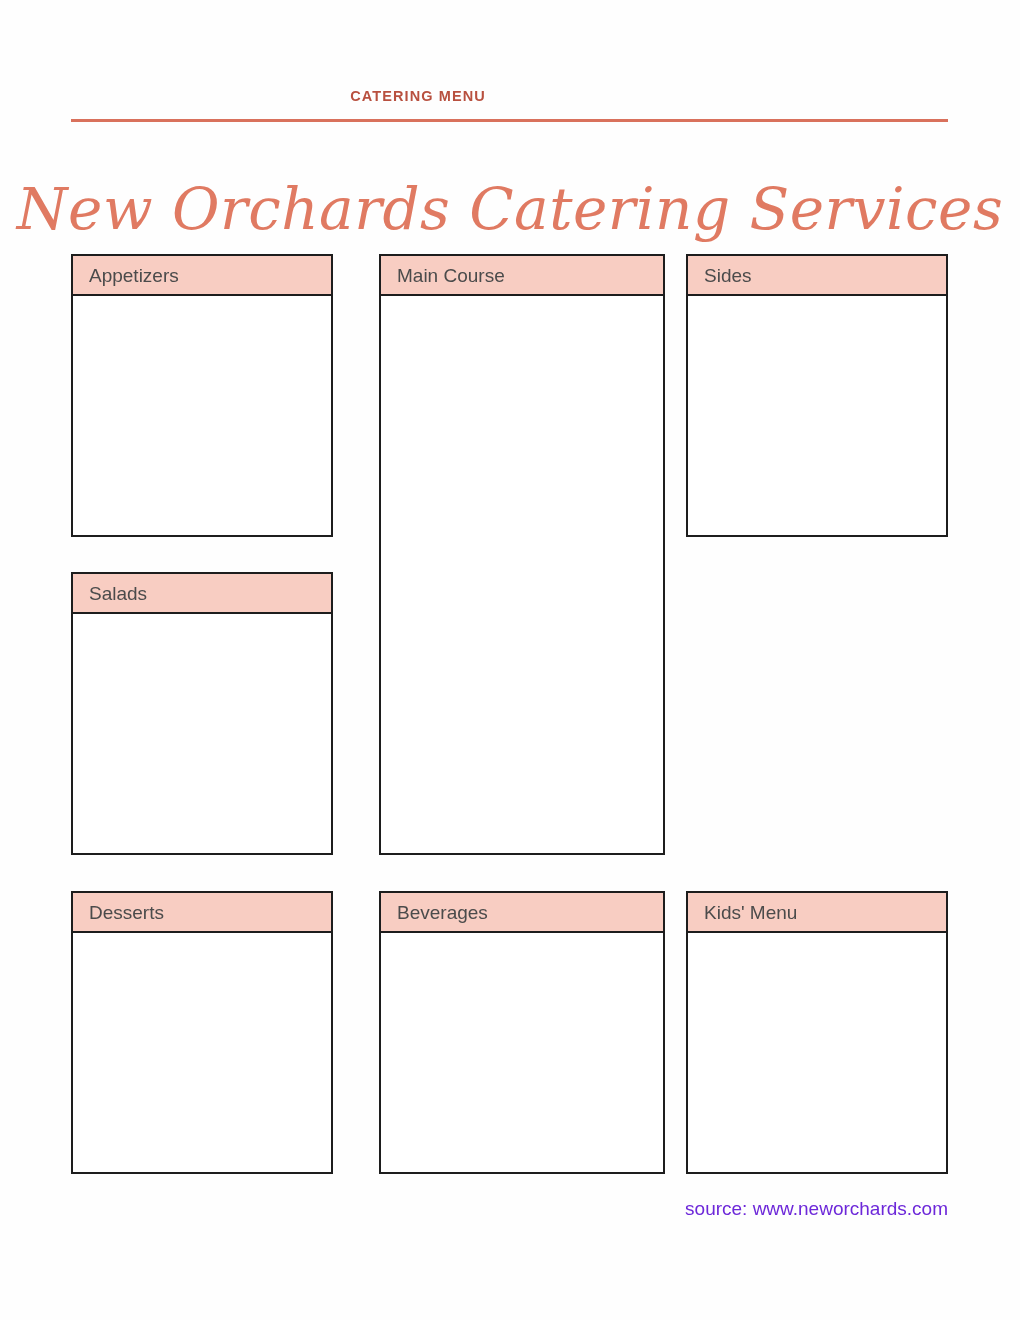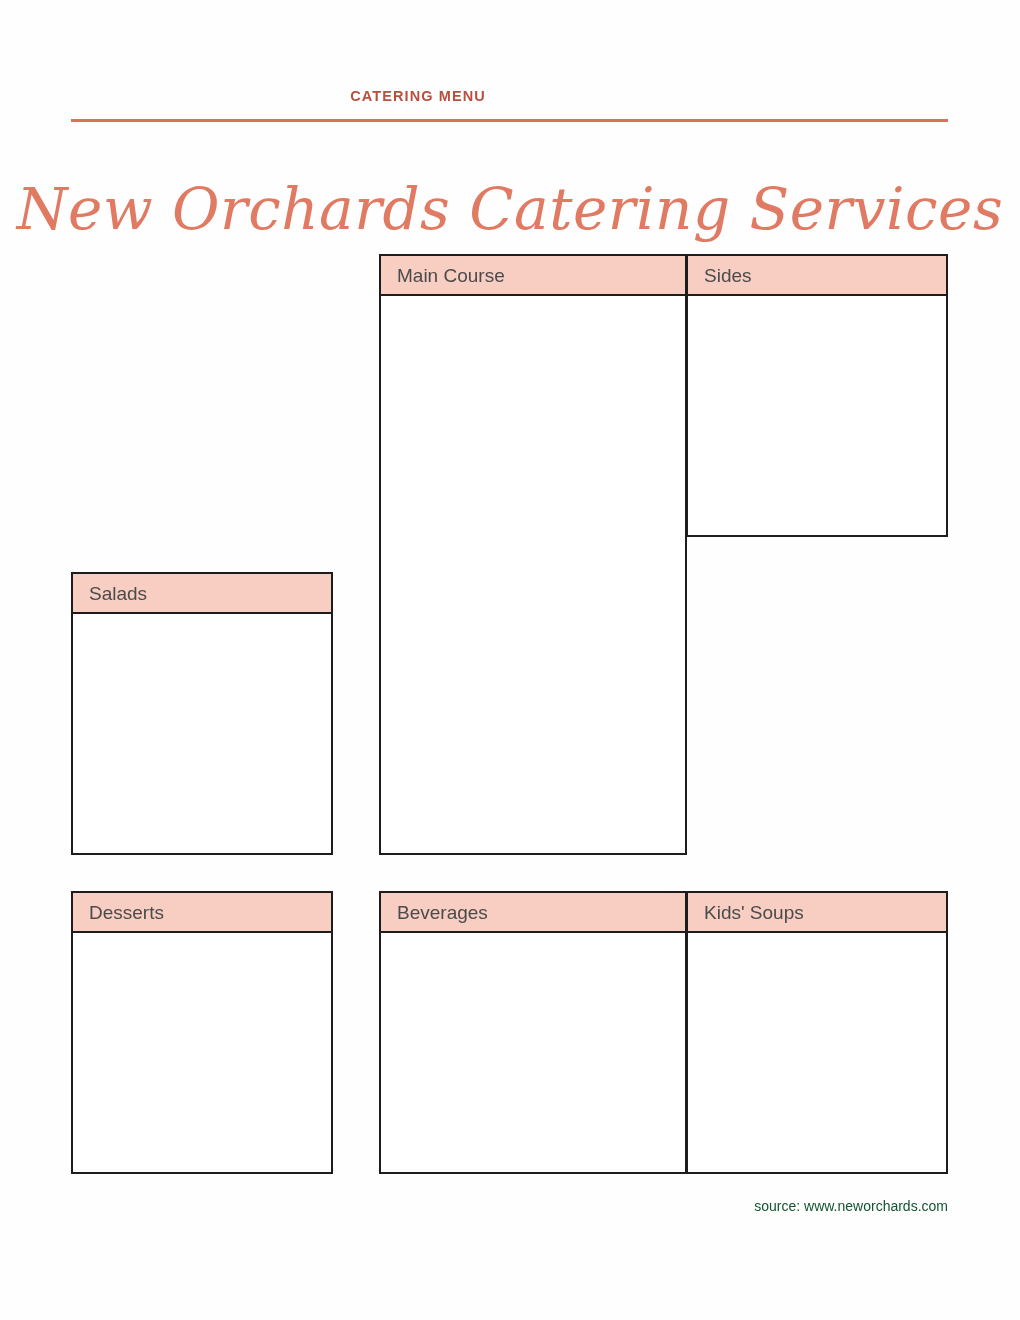--- a/index.html
+++ b/index.html
@@ -83,50 +83,56 @@
     color: #4b4b4b;
     font-weight: 400;
     line-height: 1;
   }
   .box-body {
     width: 100%;
   }
 
   
   .col-left   { left: 71px;  width: 262px; }
-  .col-mid    { left: 379px; width: 308px; }
+  .col-mid    { left: 379px; width: 286px; }
   .col-right  { left: 686px; width: 262px; }
 
   
   .row1 { top: 254px; }
   .row2 { top: 572px; }
   .row3 { top: 891px; }
 
   .h-short  { height: 283px; }
   .h-tall   { height: 601px; }
 
   .source {
     position: absolute;
     right: 72px;
     top: 1198px;
-    font-size: 14px;
-    color: #14532d;
+    font-size: 19px;
+    color: #6d28d9;
   }
 </style>
 </head>
 <body>
 
 <div class="page">
 
   <div class="eyebrow">CATERING MENU</div>
 
   <div class="rule"></div>
 
   <div class="title">New Orchards Catering Services</div>
 
+  <div class="box col-left row1 h-short">
+    <div class="box-head">
+      <span>Appetizers</span>
+    </div>
+    <div class="box-body"></div>
+  </div>
 
   <div class="box col-mid row1 h-tall">
     <div class="box-head">
       <span>Main Course</span>
     </div>
     <div class="box-body"></div>
   </div>
 
   <div class="box col-left row2 h-short">
     <div class="box-head">
@@ -152,20 +158,20 @@
 
   <div class="box col-mid row3 h-short">
     <div class="box-head">
       <span>Beverages</span>
     </div>
     <div class="box-body"></div>
   </div>
 
   <div class="box col-right row3 h-short">
     <div class="box-head">
-      <span>Kids' Soups</span>
+      <span>Kids' Menu</span>
     </div>
     <div class="box-body"></div>
   </div>
 
   <div class="source">source: www.neworchards.com</div>
 
 </div>
 
 </body></html>

